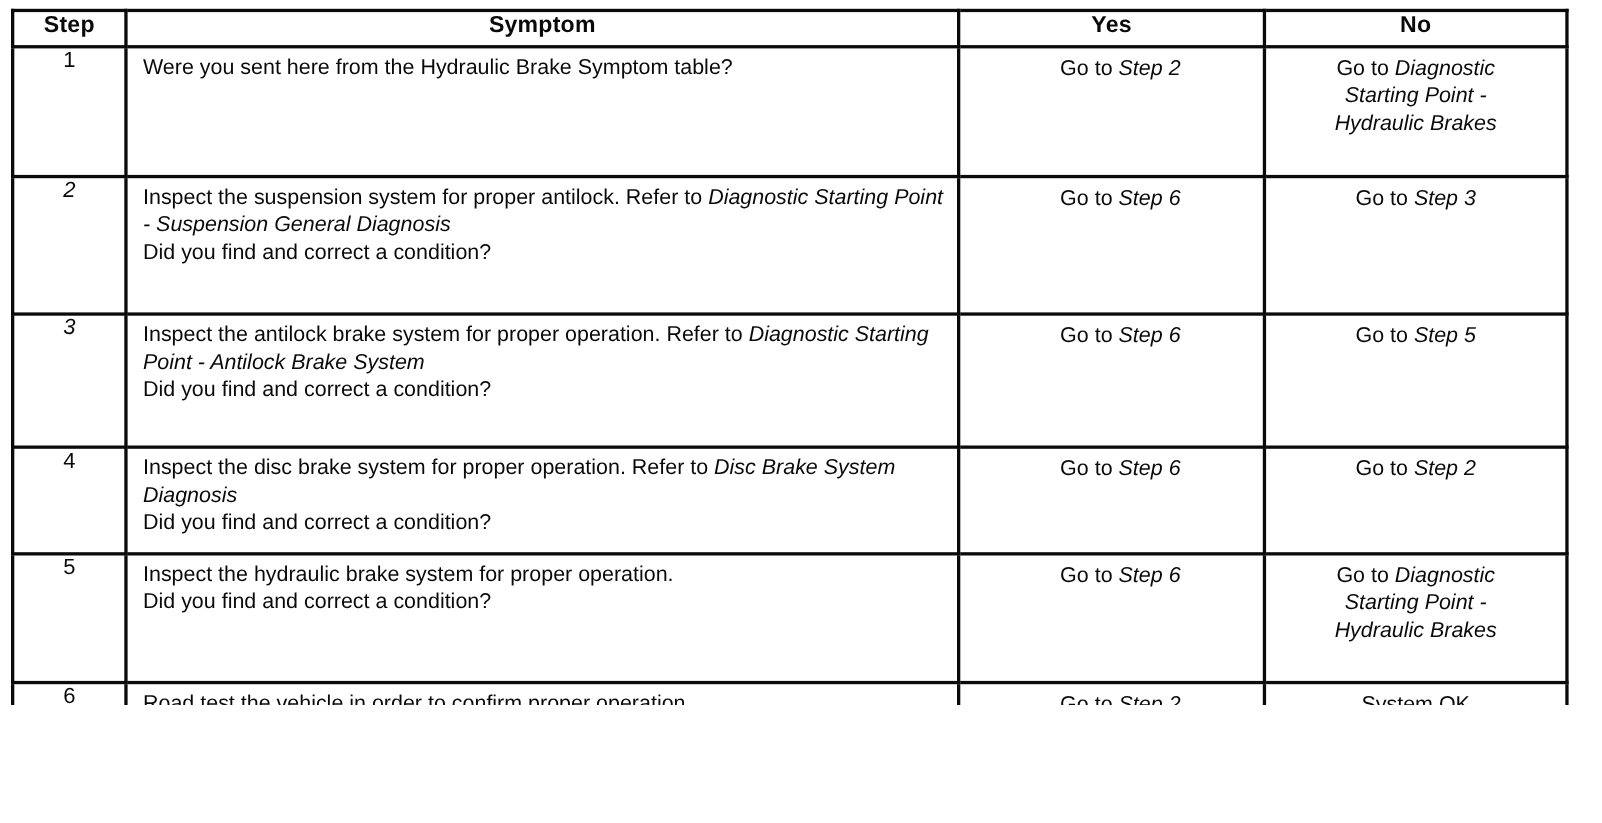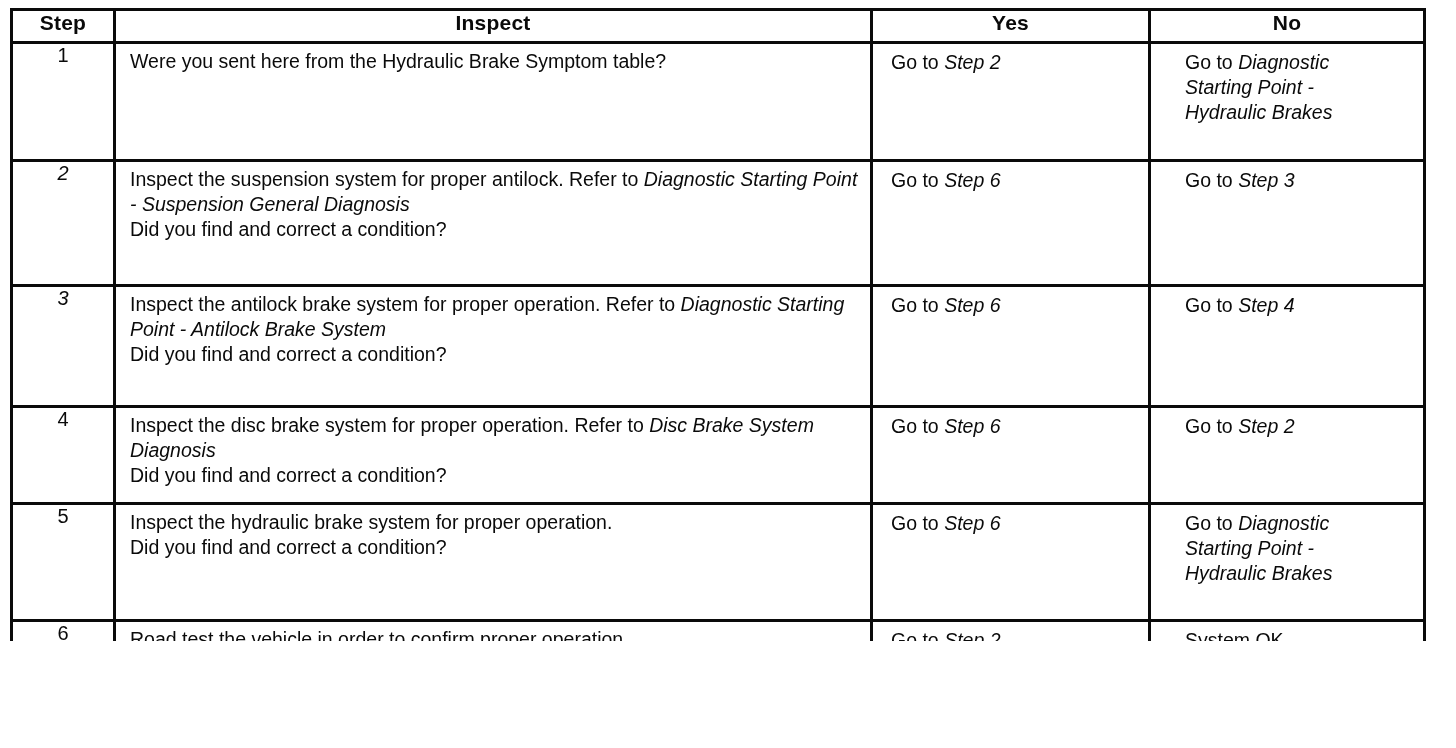--- a/index.html
+++ b/index.html
@@ -52,21 +52,21 @@
     line-height: 1.27;
   }
   .cue-inner {
     display: flex;
     flex-direction: column;
     height: 100%;
     box-sizing: border-box;
     padding: 6px 2px 8px 18px;
     font-size: 19.5px;
     line-height: 1.27;
-    text-align: left;
+    text-align: center;
   }
   .cue-inner.bottom { justify-content: flex-end; }
   .cue-inner.top    { justify-content: flex-start; }
   .no-cell .cue-inner { padding-left: 34px; padding-right: 34px; }
   .seg-italic { font-style: italic; }
   
   tbody tr:nth-child(1) { height: 118px; }
   tbody tr:nth-child(2) { height: 125px; }
   tbody tr:nth-child(3) { height: 121px; }
   tbody tr:nth-child(4) { height: 97px;  }
@@ -80,21 +80,21 @@
   <table class="diag">
     <colgroup>
       <col style="width:103px">
       <col style="width:757px">
       <col style="width:278px">
       <col style="width:275px">
     </colgroup>
     <thead>
       <tr>
         <th class="hdr">Step</th>
-        <th class="hdr">Inspect</th>
+        <th class="hdr">Symptom</th>
         <th class="hdr">Yes</th>
         <th class="hdr">No</th>
       </tr>
     </thead>
     <tbody>
         <tr>
           <td class="step-cell">1</td>
           <td class="action-cell">
             <div class="action-inner">
               <div><span>Were you sent here from the Hydraulic Brake Symptom table?</span></div>
@@ -138,21 +138,21 @@
               <div>Did you find and correct a condition?</div>
             </div>
           </td>
           <td class="yes-cell">
             <div class="cue-inner bottom">
               <div><span>Go to </span><span class="seg-italic">Step 6</span></div>
             </div>
           </td>
           <td class="no-cell">
             <div class="cue-inner bottom">
-              <div><span>Go to </span><span class="seg-italic">Step 4</span></div>
+              <div><span>Go to </span><span class="seg-italic">Step 5</span></div>
             </div>
           </td>
         </tr>
         <tr>
           <td class="step-cell">4</td>
           <td class="action-cell">
             <div class="action-inner">
               <div><span>Inspect the disc brake system for proper operation. Refer to </span><span class="seg-italic">Disc Brake System Diagnosis</span></div>
               <div>Did you find and correct a condition?</div>
             </div>

